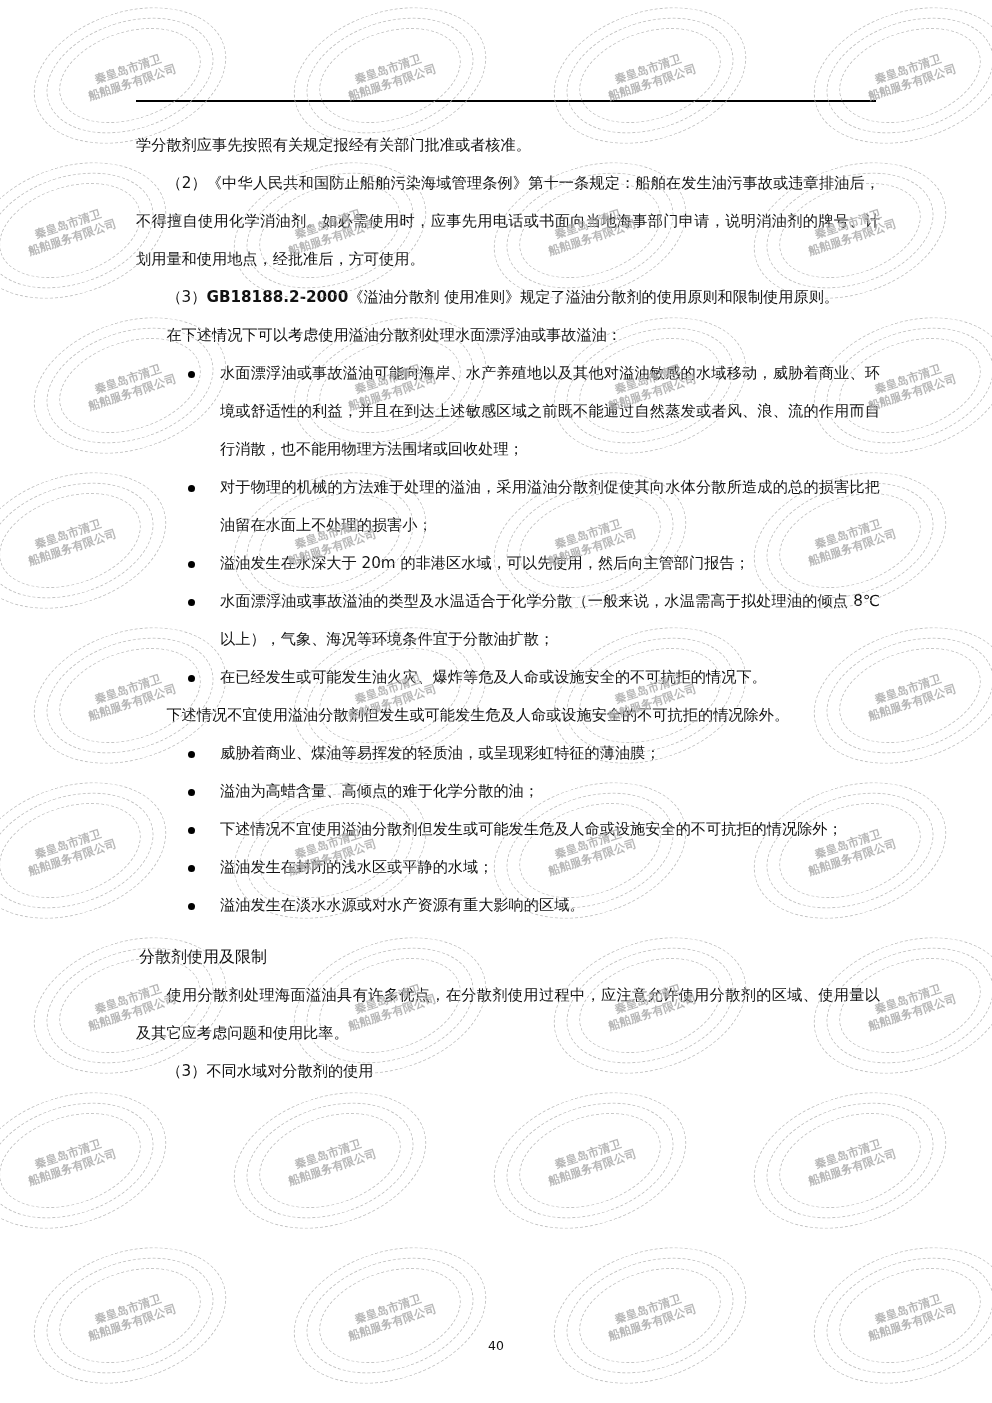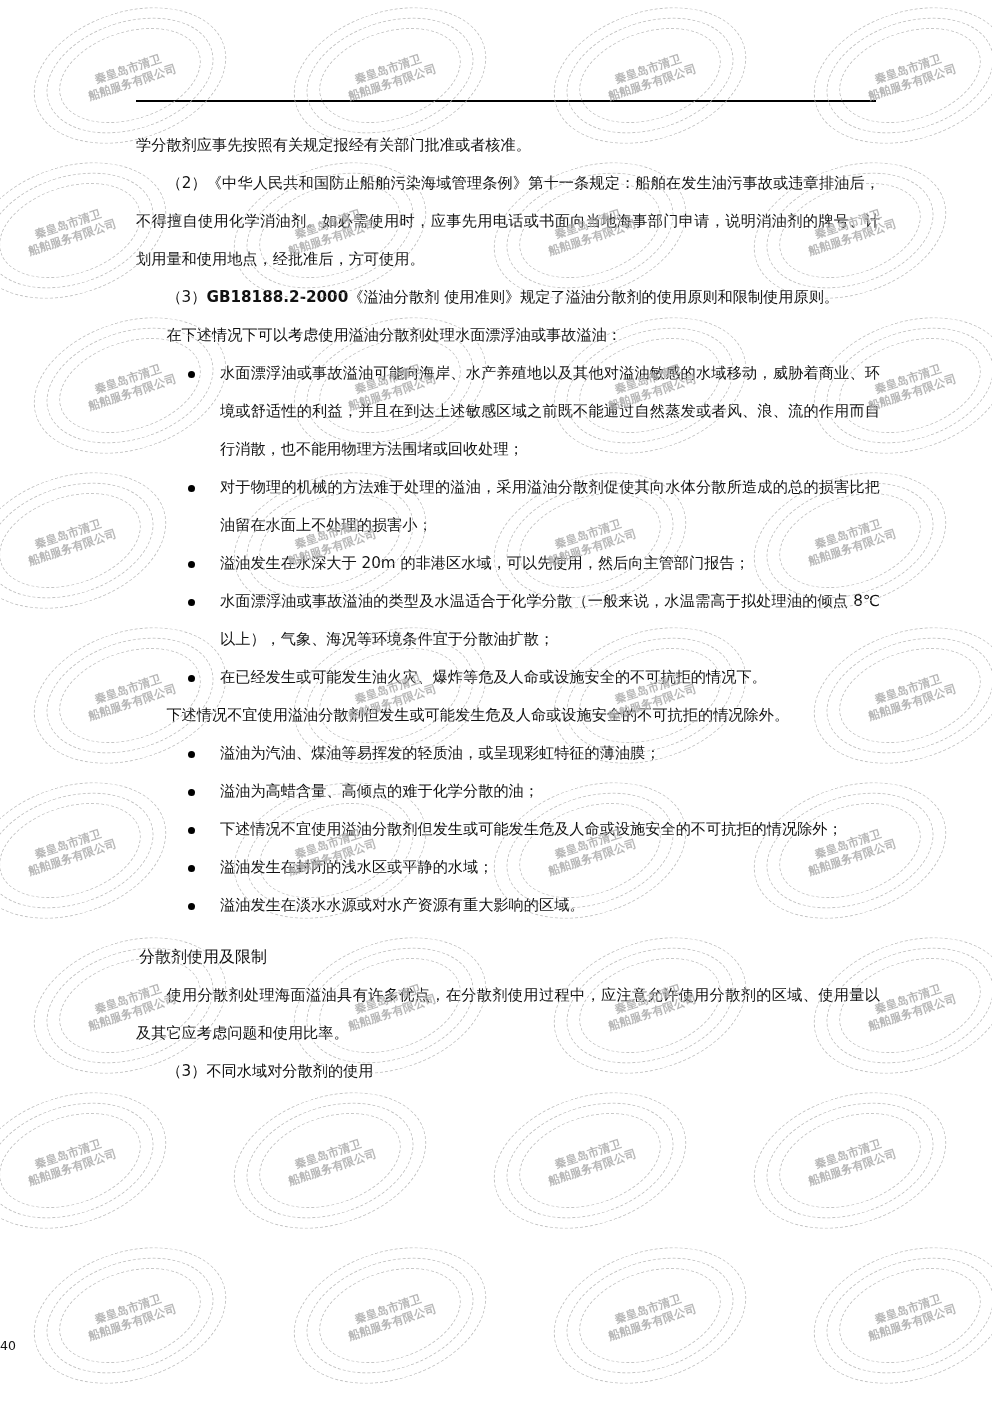--- a/index.html
+++ b/index.html
@@ -116,21 +116,21 @@
     line-height: 38px;
     font-weight: normal;
     color: #111;
   }
   .bold { font-weight: bold; }
   .page-number {
     position: absolute;
     left: 0;
     top: 1338px;
     width: 992px;
-    text-align: left;
+    text-align: center;
     font-size: 12.5px;
     color: #111;
     font-family: "DejaVu Sans", sans-serif;
   }
 </style>
 </head>
 <body>
 
 <div id="page">
 
@@ -169,21 +169,21 @@
             <span class="dot"></span>
             <span class="btxt">在已经发生或可能发生油火灾、爆炸等危及人命或设施安全的不可抗拒的情况下。</span>
           </li>
       </ul>
 
       <p class="para indent">下述情况不宜使用溢油分散剂但发生或可能发生危及人命或设施安全的不可抗拒的情况除外。</p>
 
       <ul class="bullets">
         <li>
             <span class="dot"></span>
-            <span class="btxt">溢油为汽油、煤油等易挥发的轻质油，或呈现彩虹特征的薄油膜；</span>
+            <span class="btxt">威胁着商业、煤油等易挥发的轻质油，或呈现彩虹特征的薄油膜；</span>
           </li>
         <li>
             <span class="dot"></span>
             <span class="btxt">溢油为高蜡含量、高倾点的难于化学分散的油；</span>
           </li>
         <li>
             <span class="dot"></span>
             <span class="btxt">下述情况不宜使用溢油分散剂但发生或可能发生危及人命或设施安全的不可抗拒的情况除外；</span>
           </li>
         <li>

